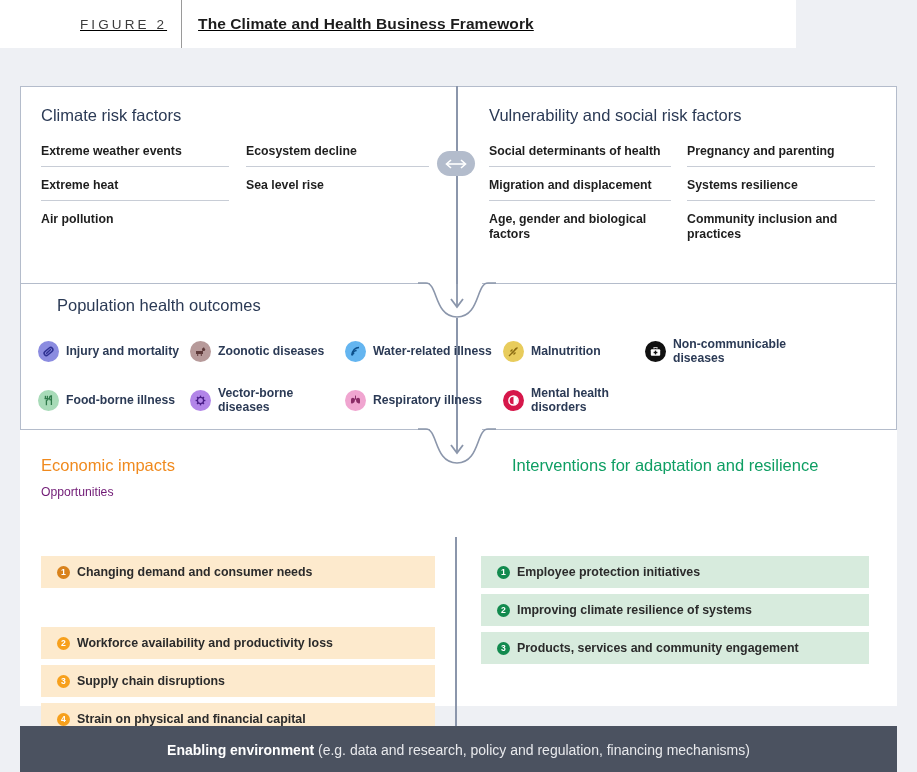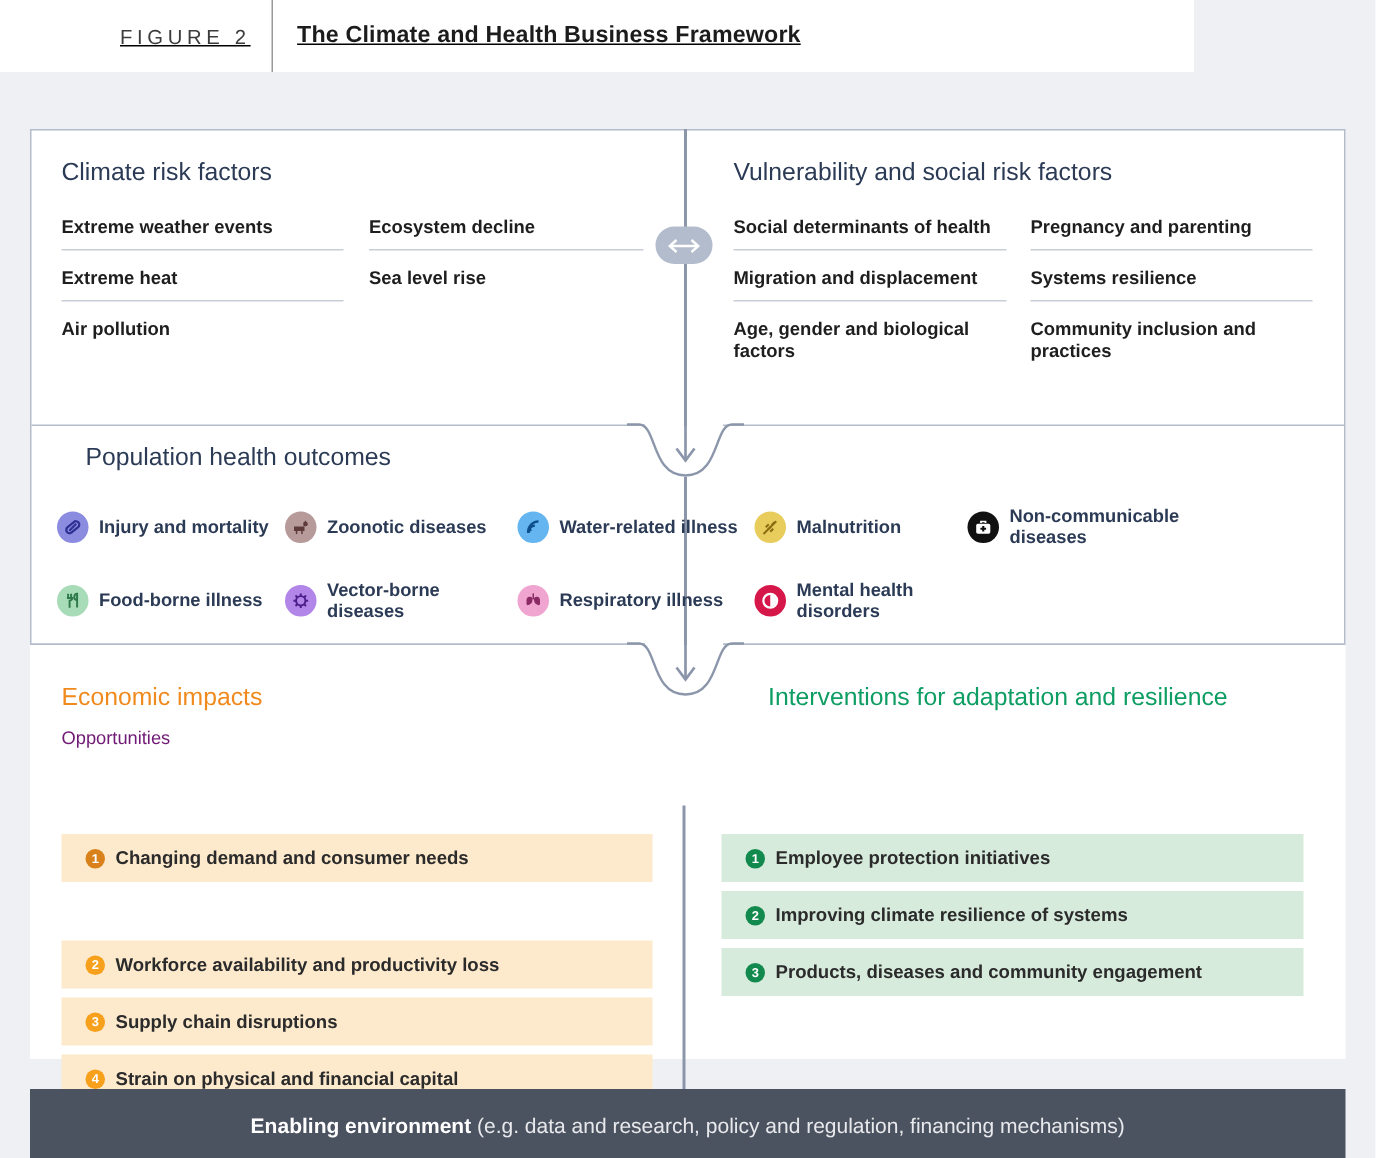--- a/index.html
+++ b/index.html
@@ -412,21 +412,21 @@
     <div class="pill pill-green g1">
       <span class="badge badge-green">1</span>
       <span class="pill-text">Employee protection initiatives</span>
     </div>
     <div class="pill pill-green g2">
       <span class="badge badge-green">2</span>
       <span class="pill-text">Improving climate resilience of systems</span>
     </div>
     <div class="pill pill-green g3">
       <span class="badge badge-green">3</span>
-      <span class="pill-text">Products, diseases and community engagement</span>
+      <span class="pill-text">Products, services and community engagement</span>
     </div>
 
     <div class="footer-bar">
       <div class="footer-text">
         <b>Enabling environment</b><span class="rest"> (e.g. data and research, policy and regulation, financing mechanisms)</span>
       </div>
     </div>
 
   </div>
 </div>

